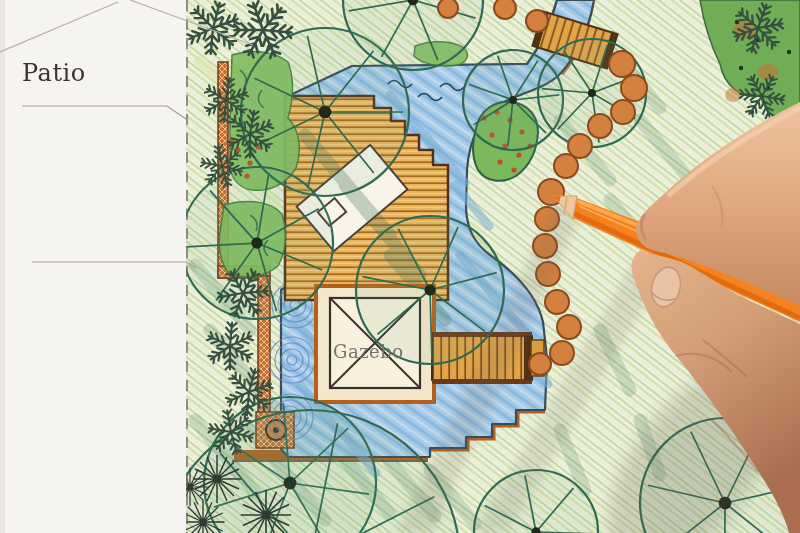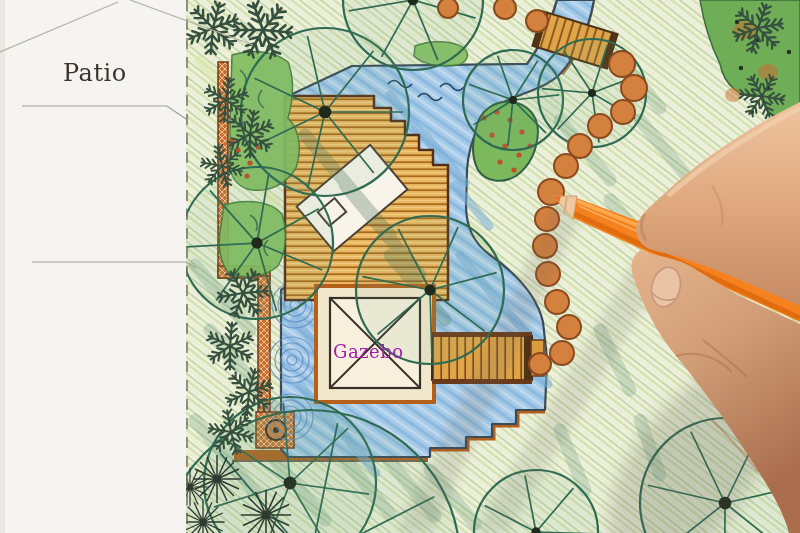--- a/index.html
+++ b/index.html
@@ -1,24 +1,24 @@
 <!DOCTYPE html>
 <html><head>
 <meta charset="utf-8">
 <style>
   html,body{margin:0;padding:0;background:#1c1c1c;}
   #stage{position:relative;width:800px;height:533px;overflow:hidden;background:#f1f2e3;
          font-family:"DejaVu Serif", serif;}
   #plan-svg{position:absolute;left:0;top:0;}
   .margin-label{position:absolute;color:#3b332c;font-size:24px;letter-spacing:.5px;
-                font-family:"DejaVu Serif", serif;white-space:nowrap;margin-left:41px;}
+                font-family:"DejaVu Serif", serif;white-space:nowrap;}
   #lbl-patio{left:22px;top:59px;}
   #lbl-wallfountain{left:17px;top:209px;}
   #lbl-gazebo{position:absolute;left:333px;top:341px;width:68px;text-align:center;
-              font-size:18px;color:#a21caf;letter-spacing:.5px;
+              font-size:18px;color:#737373;letter-spacing:.5px;
               font-family:"DejaVu Serif", serif;}
 </style>
 </head>
 <body>
 
 <div id="stage">
 
 <svg id="plan-svg" width="800" height="533" viewBox="0 0 800 533">
   <defs>
     <pattern id="grassHatch" width="13" height="13" patternUnits="userSpaceOnUse" patternTransform="rotate(38)">

